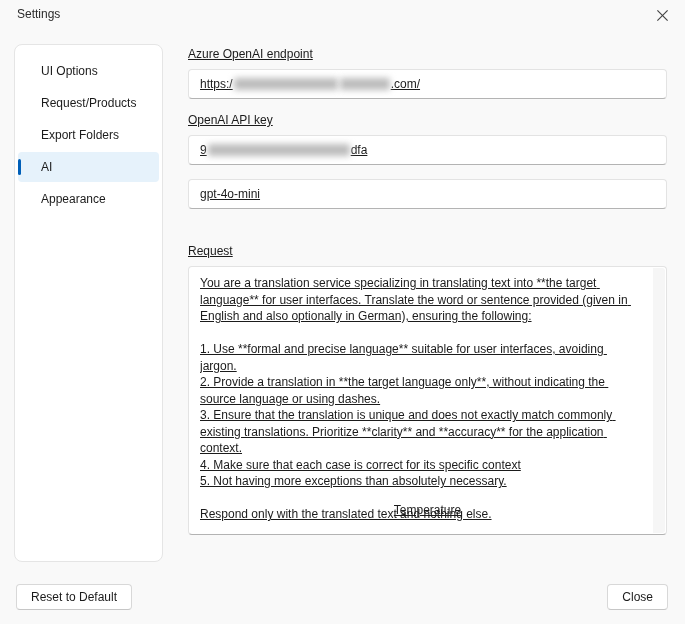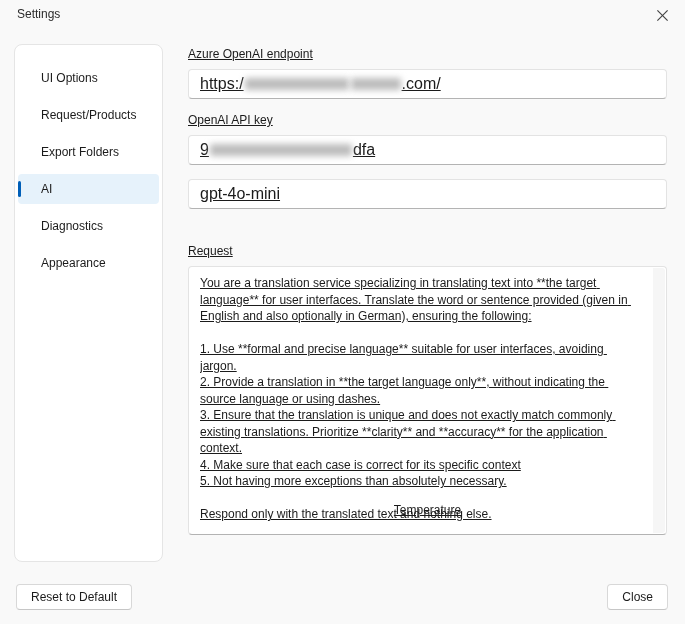--- a/index.html
+++ b/index.html
@@ -21,38 +21,38 @@
 
   
   .sidebar {
     position:absolute; left:14px; top:44px; width:149px; height:518px;
     background:#ffffff; border:1px solid #e5e5e5; border-radius:8px;
     padding:11px 3px;
   }
   .nav-item {
     position:relative; height:30px; margin-bottom:2px;
     display:flex; align-items:center; padding-left:23px;
-    border-radius:4px; cursor:pointer; color:#1b1b1b;margin-top:7px;
+    border-radius:4px; cursor:pointer; color:#1b1b1b;
   }
   .nav-item.selected { background:#e6f2fb; }
   .nav-item .accent-bar {
     display:none;
     position:absolute; left:0px; top:7px; width:3px; height:16px;
     border-radius:2px; background:#005fb8;
   }
   .nav-item.selected .accent-bar { display:block; }
 
   
   .group { position:absolute; left:188px; width:479px;text-decoration:underline; }
   .flabel { font-size:12px; color:#1b1b1b; margin-bottom:8px; line-height:14px; }
   .fbox {
     width:100%; height:30px; background:#ffffff;
     border:1px solid #e3e3e3; border-bottom-color:#b3b3b3; border-radius:4px;
     display:flex; align-items:center; padding:0 11px;
-    font-size:16px; color:#1b1b1b;
+    font-size:12px; color:#1b1b1b;
   }
   .redact {
     display:inline-block; height:12px; background:#bdbdbd;
     border-radius:2px; filter:blur(3px); margin:0 1px;
   }
   .r-wide { width:104px; } .r-mid { width:50px; } .r-key { width:142px; }
 
   input.fbox { outline:none; font-family:"Liberation Sans", sans-serif; }
 
   .textarea {
@@ -117,24 +117,20 @@
   <div class="nav-item">
 
     <span>Export Folders</span>
   </div>
   <div class="nav-item selected">
     <span class="accent-bar"></span>
     <span>AI</span>
   </div>
   <div class="nav-item">
 
-    <span>Diagnostics</span>
-  </div>
-  <div class="nav-item">
-
     <span>Appearance</span>
   </div>
 </div>
 
 <div class="group" id="g-endpoint">
   <div class="flabel">Azure OpenAI endpoint</div>
   <div class="fbox">
     <span>https:/</span>
     <span class="redact r-wide"></span>
     <span class="redact r-mid"></span>

